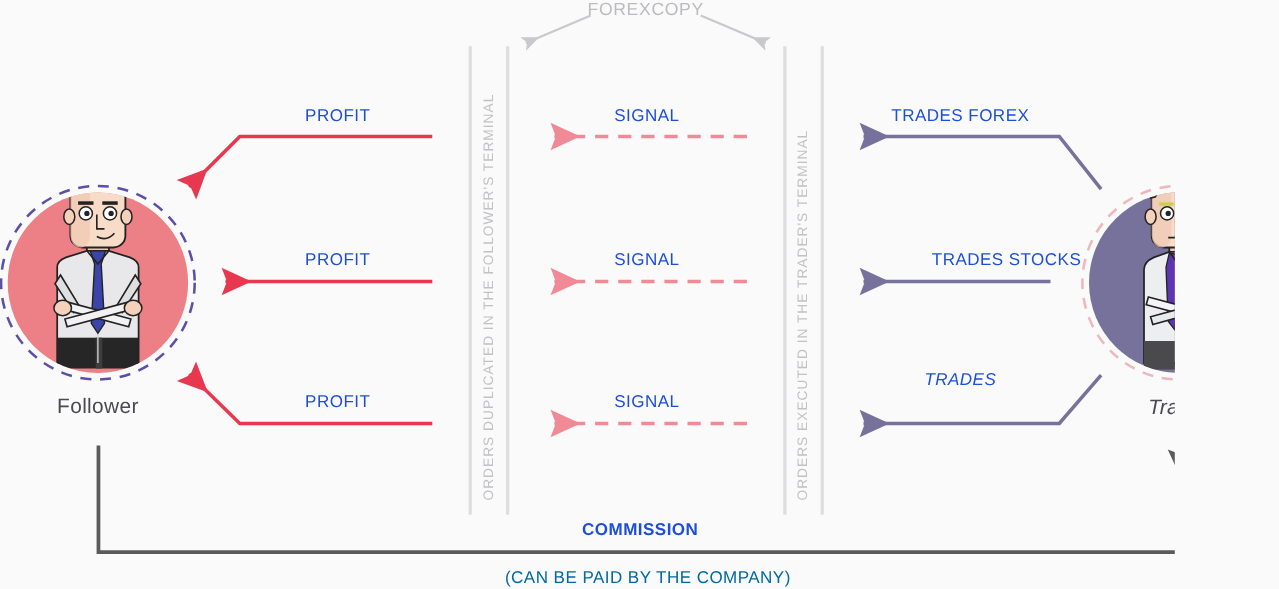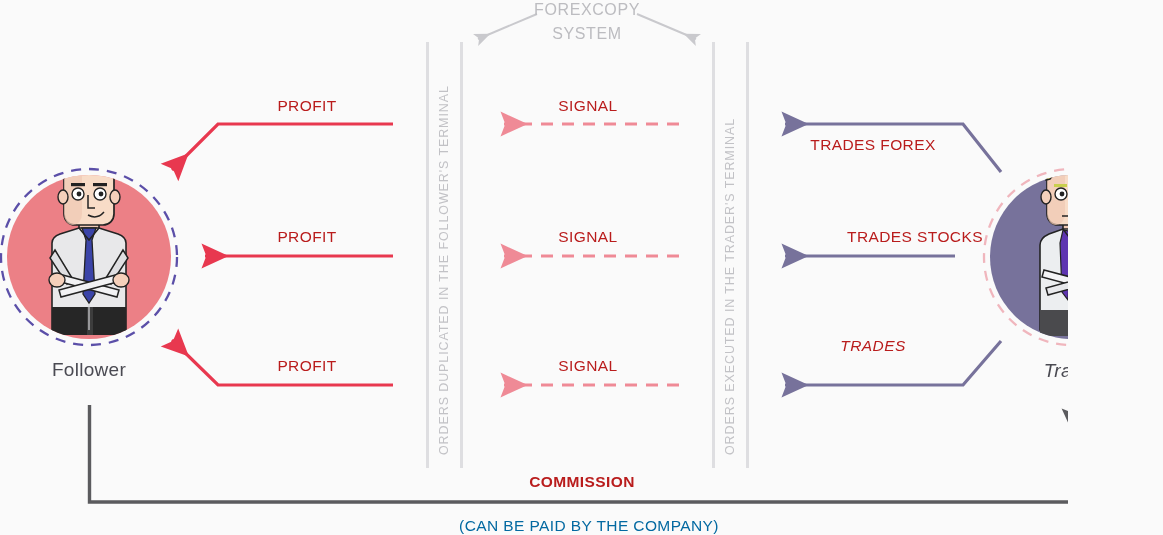--- a/index.html
+++ b/index.html
@@ -17,21 +17,21 @@
   }
   #svg-layer {
     position: absolute;
     left: 0;
     top: 0;
     width: 1163px;
     height: 535px;
   }
   .lbl {
     position: absolute;
-    color: #b91c1c;
+    color: #1d4ed8;
     font-size: 15.5px;
     letter-spacing: 0.4px;
     white-space: nowrap;
     text-align: center;
     pointer-events: none;
   }
   .lbl-center {
     transform: translateX(-50%);
   }
   .lbl-muted {
@@ -217,35 +217,34 @@
         <path d="M 1071 196 L 1071 209 L 1079 209" fill="none" stroke="#232323" stroke-width="1.5"></path>
 
         <path d="M 1062 216 L 1085 216" fill="none" stroke="#232323" stroke-width="1.5"></path>
       </g>
       <circle cx="1072" cy="257" r="88" fill="none" stroke="#f0b6bd" stroke-width="2.3" stroke-dasharray="10 8"></circle>
     </g>
   </svg>
 
   <div class="lbl lbl-center lbl-sys" style="left:587px; top:-2px;">
     <div>FOREXCOPY</div>
-    <div>SYSTEM</div>
   </div>
 
   <div class="vlabel" style="left:437px; top:55px; height:400px;">ORDERS DUPLICATED IN THE FOLLOWER'S TERMINAL</div>
   <div class="vlabel" style="left:723px; top:75px; height:380px;">ORDERS EXECUTED IN THE TRADER'S TERMINAL</div>
 
   <div class="lbl lbl-center" style="left:307px; top:97px;">PROFIT</div>
   <div class="lbl lbl-center" style="left:307px; top:228px;">PROFIT</div>
   <div class="lbl lbl-center" style="left:307px; top:357px;">PROFIT</div>
 
   <div class="lbl lbl-center" style="left:588px; top:97px;">SIGNAL</div>
   <div class="lbl lbl-center" style="left:588px; top:228px;">SIGNAL</div>
   <div class="lbl lbl-center" style="left:588px; top:357px;">SIGNAL</div>
 
-  <div class="lbl lbl-center" style="left:873px; top:97px;margin-top:39px;">TRADES FOREX</div>
+  <div class="lbl lbl-center" style="left:873px; top:97px;">TRADES FOREX</div>
   <div class="lbl lbl-center" style="left:871px; top:228px;margin-left:44px;">TRADES STOCKS</div>
   <div class="lbl lbl-center" style="left:873px; top:335px; line-height:22px;font-style:italic;">
     <div>TRADES</div>
   </div>
 
   <div class="lbl lbl-center" style="left:582px; top:473px;font-weight:bold;">COMMISSION</div>
   <div class="lbl lbl-center lbl-muted" style="left:589px; top:517px;">(CAN BE PAID BY THE COMPANY)</div>
 
   <div class="person-name" style="left:89px; top:359px;">Follower</div>
   <div class="person-name" style="left:1072px; top:360px;font-style:italic;">Trader</div>

